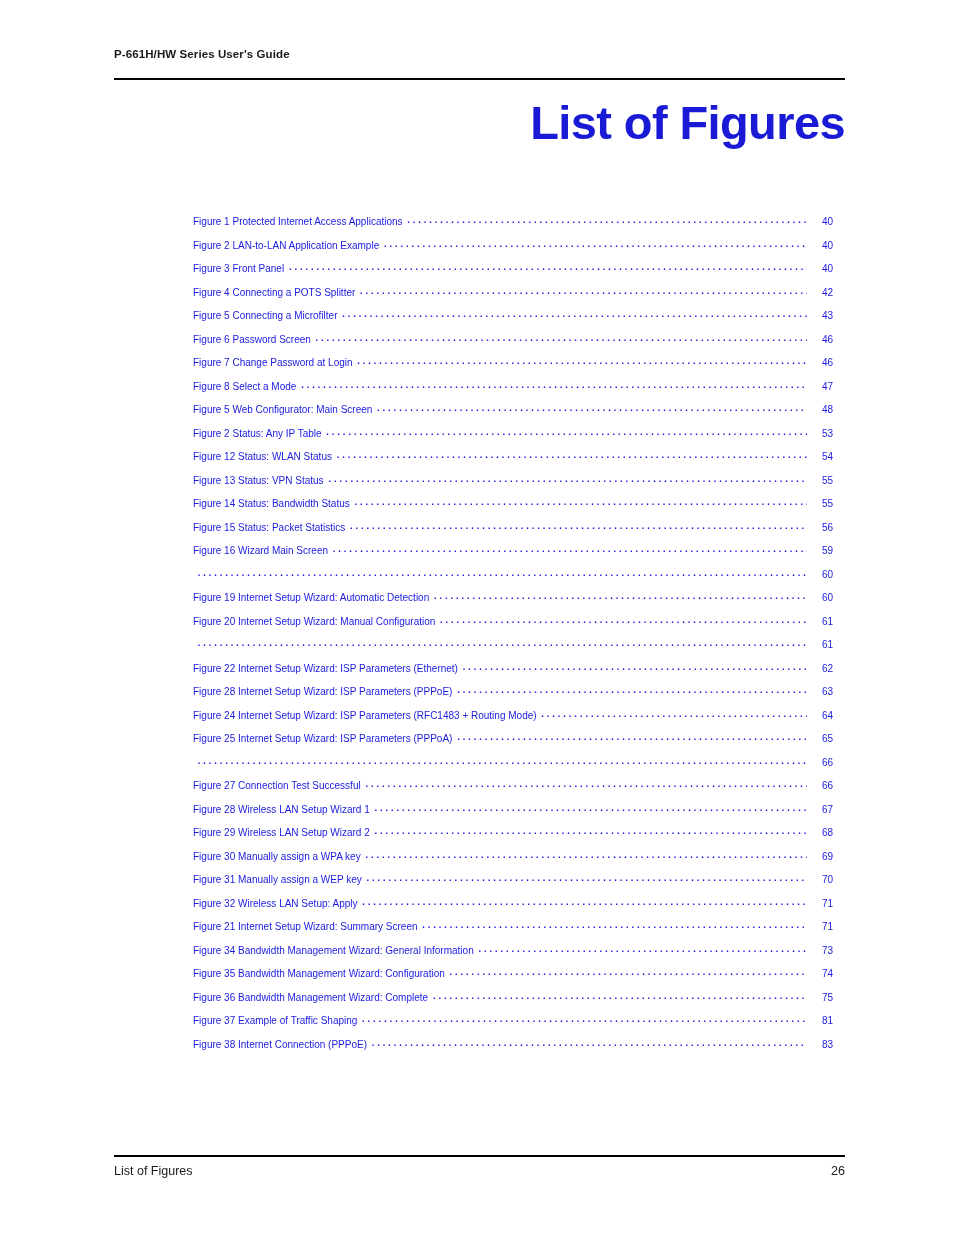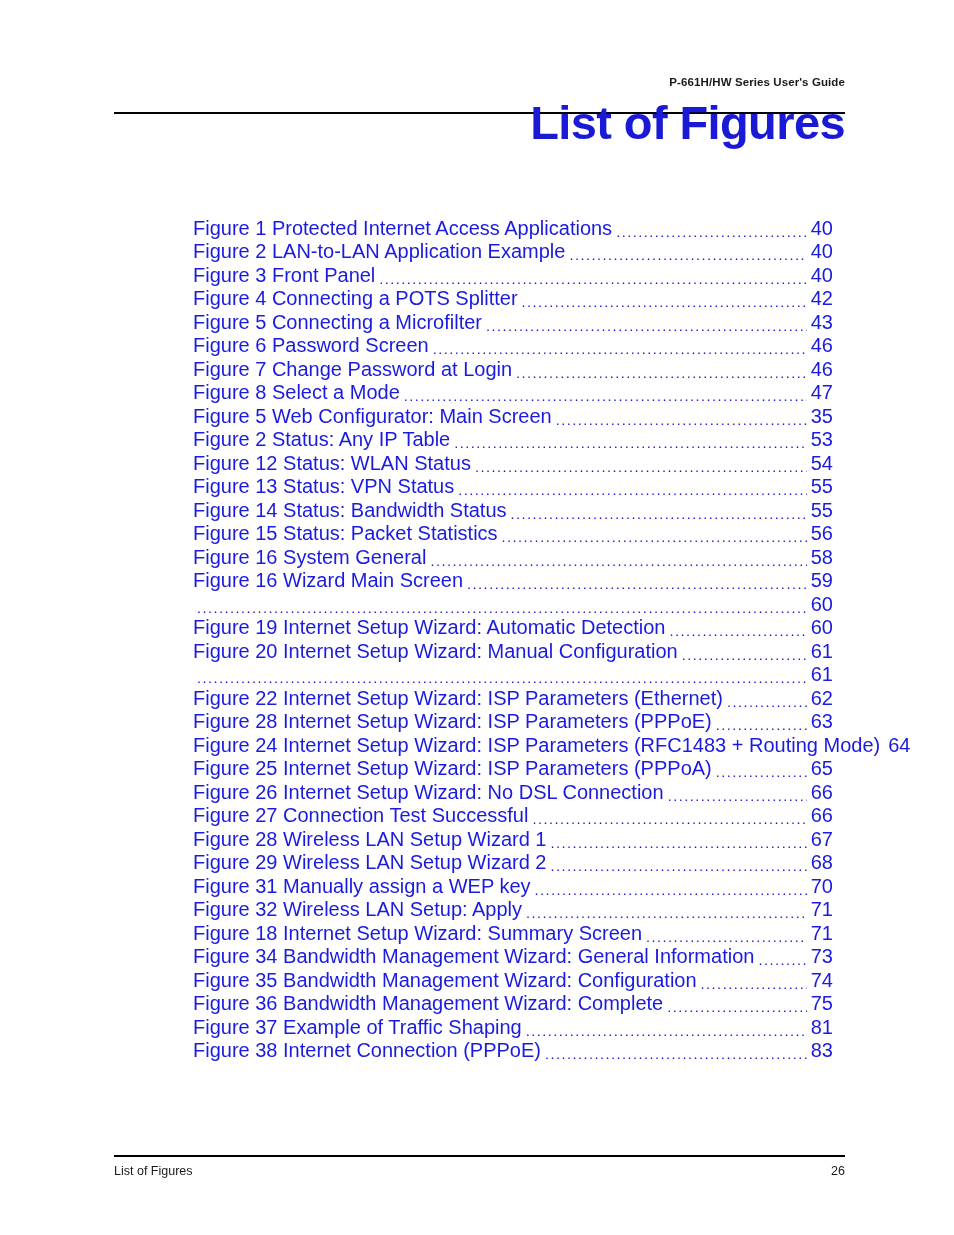--- a/index.html
+++ b/index.html
@@ -20,25 +20,23 @@
   .header {
     position: absolute;
     left: 114px;
     top: 48px;
     width: 731px;
   }
   .header-text {
     font-size: 11.5px;
     font-weight: bold;
     color: #1a1a1a;
-    text-align: right;
     letter-spacing: 0.1px;
     line-height: 1.2;
-    padding-bottom: 22px;
-    margin-top: 28px;
+    padding-bottom: 16px;
   }
   .header-rule {
     height: 2px;
     background: #000000;
     width: 100%;
   }
 
   
   .page-title {
     position: absolute;
@@ -55,24 +53,24 @@
 
   
   .fig-list {
     position: absolute;
     left: 193px;
     top: 216px;
     width: 640px;
   }
   .fig-row {
     display: flex;
-    align-items: flex-end;
+    align-items: flex-start;
     height: 23.5px;
     color: #1a1ae0;
-    font-size: 20px;
+    font-size: 10px;
     white-space: nowrap;
   }
   .fig-label {
     flex: 0 0 auto;
   }
   .fig-dots {
     flex: 1 1 auto;
     overflow: hidden;
     position: relative;
     height: 1em;
@@ -164,21 +162,21 @@
         <span class="fig-page">46</span>
       </div>
       <div class="fig-row">
         <span class="fig-label">Figure 8 Select a Mode</span>
         <span class="fig-dots"></span>
         <span class="fig-page">47</span>
       </div>
       <div class="fig-row">
         <span class="fig-label">Figure 5 Web Configurator: Main Screen</span>
         <span class="fig-dots"></span>
-        <span class="fig-page">35</span>
+        <span class="fig-page">48</span>
       </div>
       <div class="fig-row">
         <span class="fig-label">Figure 2 Status: Any IP Table</span>
         <span class="fig-dots"></span>
         <span class="fig-page">53</span>
       </div>
       <div class="fig-row">
         <span class="fig-label">Figure 12 Status: WLAN Status</span>
         <span class="fig-dots"></span>
         <span class="fig-page">54</span>
@@ -192,25 +190,20 @@
         <span class="fig-label">Figure 14 Status: Bandwidth Status</span>
         <span class="fig-dots"></span>
         <span class="fig-page">55</span>
       </div>
       <div class="fig-row">
         <span class="fig-label">Figure 15 Status: Packet Statistics</span>
         <span class="fig-dots"></span>
         <span class="fig-page">56</span>
       </div>
       <div class="fig-row">
-        <span class="fig-label">Figure 16 System General</span>
-        <span class="fig-dots"></span>
-        <span class="fig-page">58</span>
-      </div>
-      <div class="fig-row">
         <span class="fig-label">Figure 16 Wizard Main Screen</span>
         <span class="fig-dots"></span>
         <span class="fig-page">59</span>
       </div>
       <div class="fig-row">
         <span class="fig-dots"></span>
         <span class="fig-page">60</span>
       </div>
       <div class="fig-row">
         <span class="fig-label">Figure 19 Internet Setup Wizard: Automatic Detection</span>
@@ -240,51 +233,55 @@
         <span class="fig-label">Figure 24 Internet Setup Wizard: ISP Parameters (RFC1483 + Routing Mode)</span>
         <span class="fig-dots"></span>
         <span class="fig-page">64</span>
       </div>
       <div class="fig-row">
         <span class="fig-label">Figure 25 Internet Setup Wizard: ISP Parameters (PPPoA)</span>
         <span class="fig-dots"></span>
         <span class="fig-page">65</span>
       </div>
       <div class="fig-row">
-        <span class="fig-label">Figure 26 Internet Setup Wizard: No DSL Connection</span>
         <span class="fig-dots"></span>
         <span class="fig-page">66</span>
       </div>
       <div class="fig-row">
         <span class="fig-label">Figure 27 Connection Test Successful</span>
         <span class="fig-dots"></span>
         <span class="fig-page">66</span>
       </div>
       <div class="fig-row">
         <span class="fig-label">Figure 28 Wireless LAN Setup Wizard 1</span>
         <span class="fig-dots"></span>
         <span class="fig-page">67</span>
       </div>
       <div class="fig-row">
         <span class="fig-label">Figure 29 Wireless LAN Setup Wizard 2</span>
         <span class="fig-dots"></span>
         <span class="fig-page">68</span>
       </div>
       <div class="fig-row">
+        <span class="fig-label">Figure 30 Manually assign a WPA key</span>
+        <span class="fig-dots"></span>
+        <span class="fig-page">69</span>
+      </div>
+      <div class="fig-row">
         <span class="fig-label">Figure 31 Manually assign a WEP key</span>
         <span class="fig-dots"></span>
         <span class="fig-page">70</span>
       </div>
       <div class="fig-row">
         <span class="fig-label">Figure 32 Wireless LAN Setup: Apply</span>
         <span class="fig-dots"></span>
         <span class="fig-page">71</span>
       </div>
       <div class="fig-row">
-        <span class="fig-label">Figure 18 Internet Setup Wizard: Summary Screen</span>
+        <span class="fig-label">Figure 21 Internet Setup Wizard: Summary Screen</span>
         <span class="fig-dots"></span>
         <span class="fig-page">71</span>
       </div>
       <div class="fig-row">
         <span class="fig-label">Figure 34 Bandwidth Management Wizard: General Information</span>
         <span class="fig-dots"></span>
         <span class="fig-page">73</span>
       </div>
       <div class="fig-row">
         <span class="fig-label">Figure 35 Bandwidth Management Wizard: Configuration</span>

